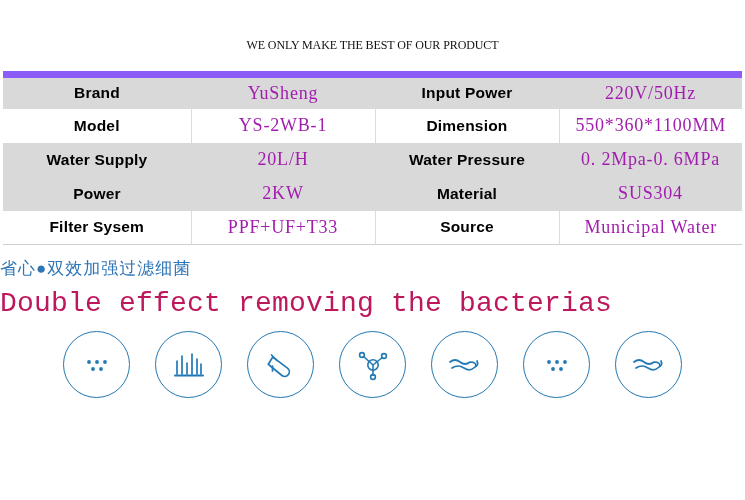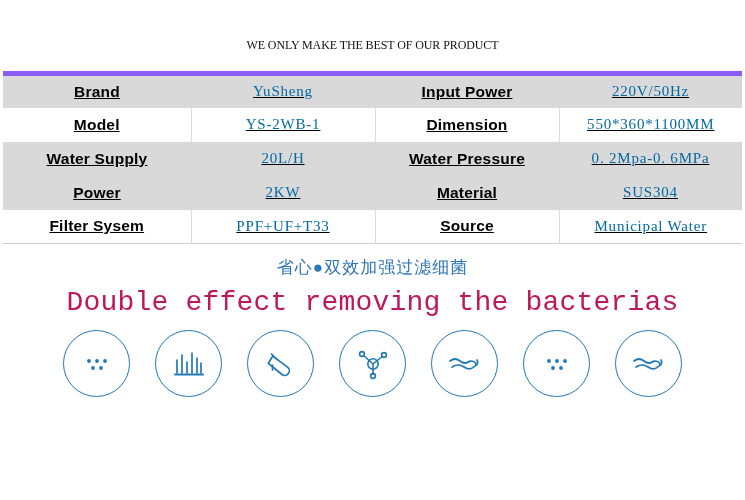--- a/index.html
+++ b/index.html
@@ -39,23 +39,22 @@
 
   
   .spec-table-wrap {
     margin-top: 16px;
     padding: 0 3px;
   }
   table.spec-table {
     width: 739px;
     border-collapse: collapse;
     table-layout: fixed;
-    border-top: 5px solid #8b5cf6;
+    border-top: 7px solid #8b5cf6;
     border-bottom: 1px solid #cfcfcf;
-    text-decoration: underline;
   }
   table.spec-table tr {
     height: 34px;
   }
   table.spec-table tr.row-shaded td {
     background: #d9d9d9;
   }
   table.spec-table tr.row-plain td {
     background: #ffffff;
   }
@@ -76,32 +75,32 @@
   }
   td.cell-label {
     font-family: "Liberation Sans", sans-serif;
     font-weight: bold;
     font-size: 15.5px;
     color: #000000;
     letter-spacing: 0.2px;
   }
   td.cell-value {
     font-family: "Liberation Serif", serif;
-    font-size: 15px;
-    color: #0369a1;
+    font-size: 18px;
+    color: #a21caf;
     letter-spacing: 0.8px;
   }
   .col-a { width: 188px; }
   .col-b { width: 184px; }
   .col-c { width: 184px; }
   .col-d { width: 183px; }
 
   
   .promo {
-    text-align: center;
+    text-align: left;
   }
   .promo-cn {
     margin-top: 13px;
     font-family: "Liberation Sans", sans-serif;
     font-size: 17px;
     line-height: 22px;
     color: #2e75b6;
     letter-spacing: 1px;
   }
   .promo-en {

